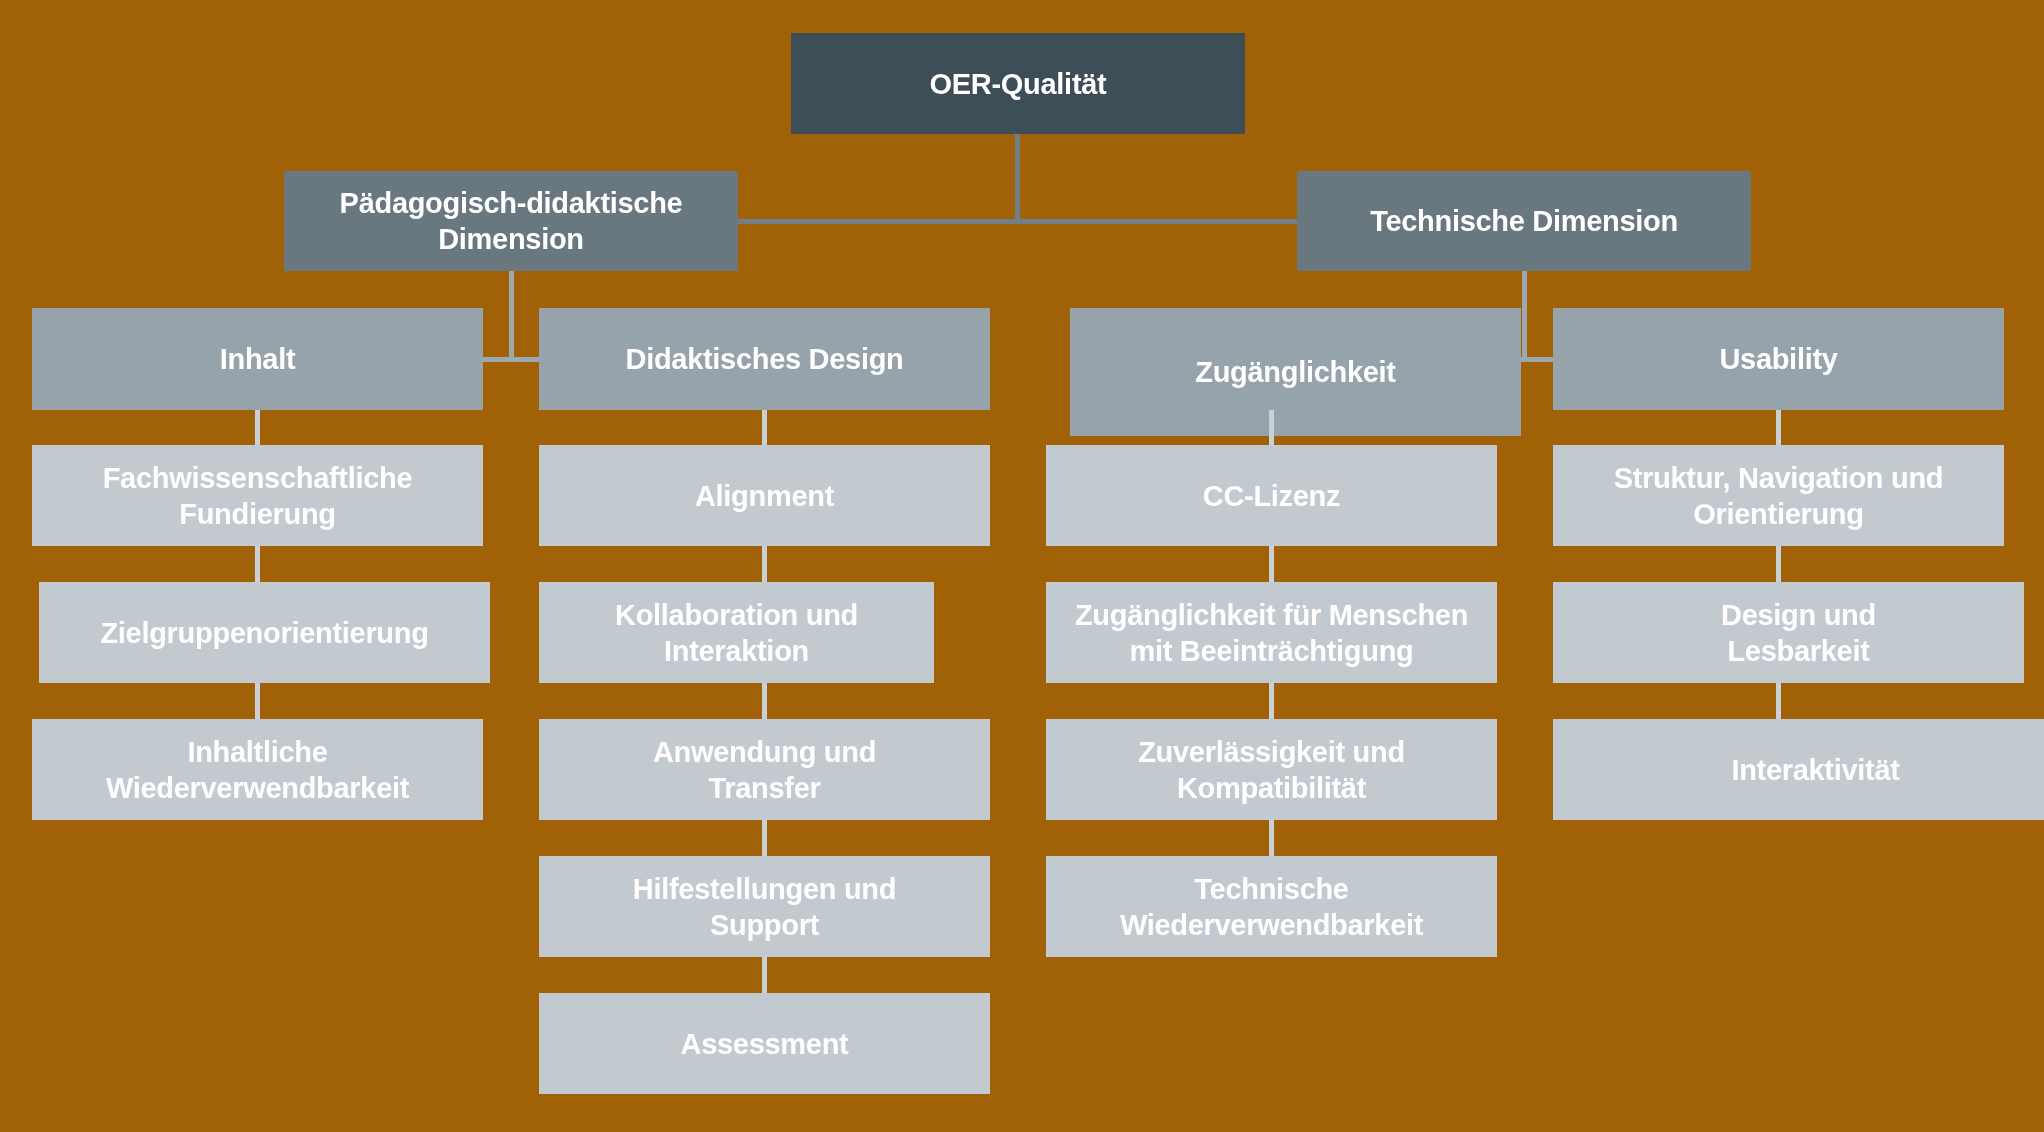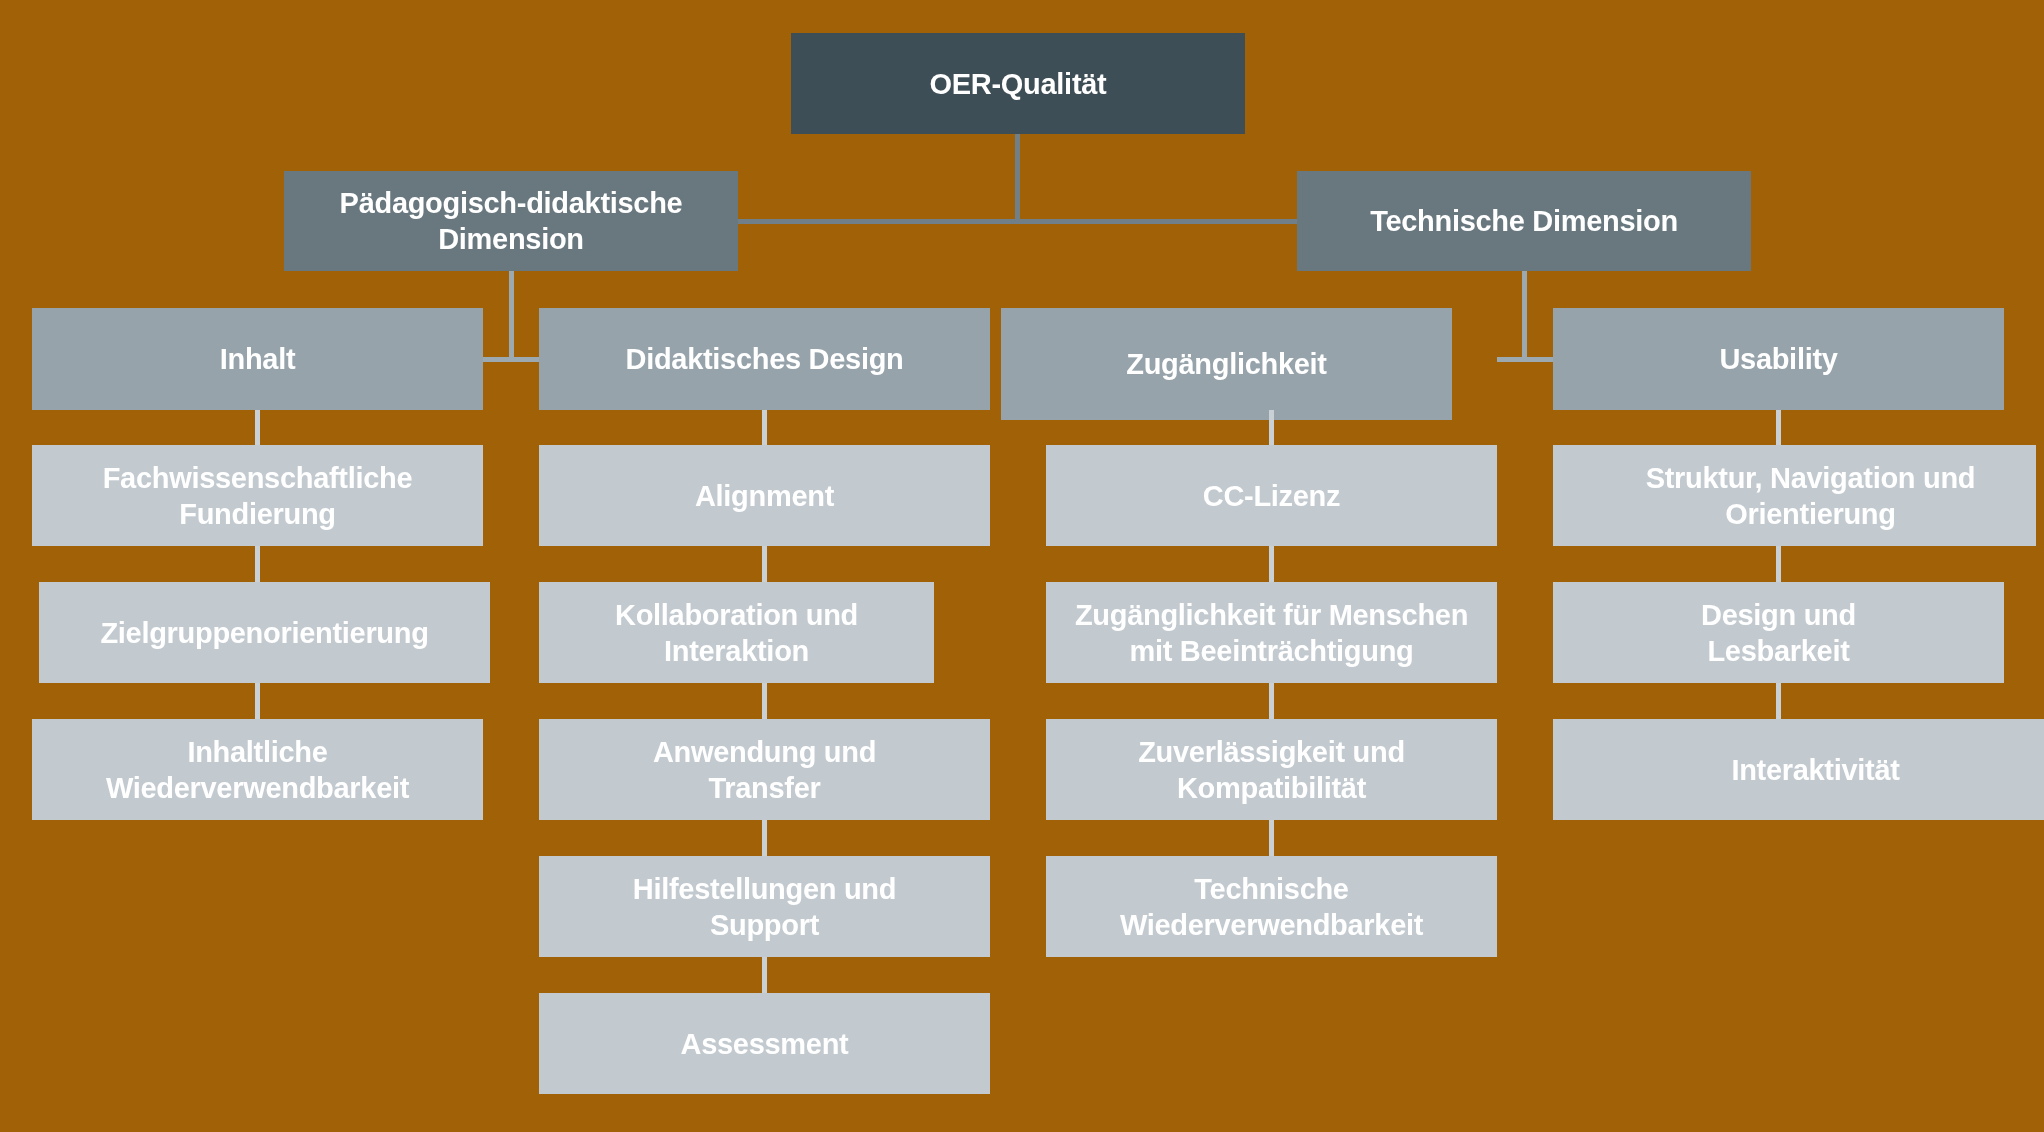--- a/index.html
+++ b/index.html
@@ -78,36 +78,36 @@
       <div class="box crit" style="left: 539px; top: 582px; width: 395px; height: 101px;">Kollaboration und
 Interaktion</div>
       <div class="line l3" style="left: 762px; top: 683px; width: 5px; height: 36px;"></div>
       <div class="box crit" style="left: 539px; top: 719px; width: 451px; height: 101px;">Anwendung und
 Transfer</div>
       <div class="line l3" style="left: 762px; top: 820px; width: 5px; height: 36px;"></div>
       <div class="box crit" style="left: 539px; top: 856px; width: 451px; height: 101px;">Hilfestellungen und
 Support</div>
       <div class="line l3" style="left: 762px; top: 957px; width: 5px; height: 36px;"></div>
       <div class="box crit" style="left: 539px; top: 993px; width: 451px; height: 101px;">Assessment</div>
-      <div class="box cat" style="left: 1001px; top: 308px; width: 451px; height: 112px;">Zugänglichkeit</div>
+      <div class="box cat" style="left: 1070px; top: 308px; width: 451px; height: 128px;">Zugänglichkeit</div>
       <div class="line l3" style="left: 1269px; top: 410px; width: 5px; height: 35px;"></div>
       <div class="box crit" style="left: 1046px; top: 445px; width: 451px; height: 101px;">CC-Lizenz</div>
       <div class="line l3" style="left: 1269px; top: 546px; width: 5px; height: 36px;"></div>
       <div class="box crit" style="left: 1046px; top: 582px; width: 451px; height: 101px; text-align: center;">Zugänglichkeit für Menschen
 mit Beeinträchtigung</div>
       <div class="line l3" style="left: 1269px; top: 683px; width: 5px; height: 36px;"></div>
       <div class="box crit" style="left: 1046px; top: 719px; width: 451px; height: 101px;">Zuverlässigkeit und
 Kompatibilität</div>
       <div class="line l3" style="left: 1269px; top: 820px; width: 5px; height: 36px;"></div>
       <div class="box crit" style="left: 1046px; top: 856px; width: 451px; height: 101px;">Technische
 Wiederverwendbarkeit</div>
       <div class="box cat" style="left: 1553px; top: 308px; width: 451px; height: 102px;">Usability</div>
       <div class="line l3" style="left: 1776px; top: 410px; width: 5px; height: 35px;"></div>
-      <div class="box crit" style="left: 1553px; top: 445px; width: 451px; height: 101px; padding-left: 32px;">Struktur, Navigation und
+      <div class="box crit" style="left: 1553px; top: 445px; width: 451px; height: 101px;">Struktur, Navigation und
 Orientierung</div>
       <div class="line l3" style="left: 1776px; top: 546px; width: 5px; height: 36px;"></div>
-      <div class="box crit" style="left: 1553px; top: 582px; width: 451px; height: 101px;">Design und
+      <div class="box crit" style="left: 1553px; top: 582px; width: 451px; height: 101px; padding-left: 20px;">Design und
 Lesbarkeit</div>
       <div class="line l3" style="left: 1776px; top: 683px; width: 5px; height: 36px;"></div>
       <div class="box crit" style="left: 1553px; top: 719px; width: 525px; height: 101px;">Interaktivität</div>
     </div>
 
 </div>
 
 </body></html>

